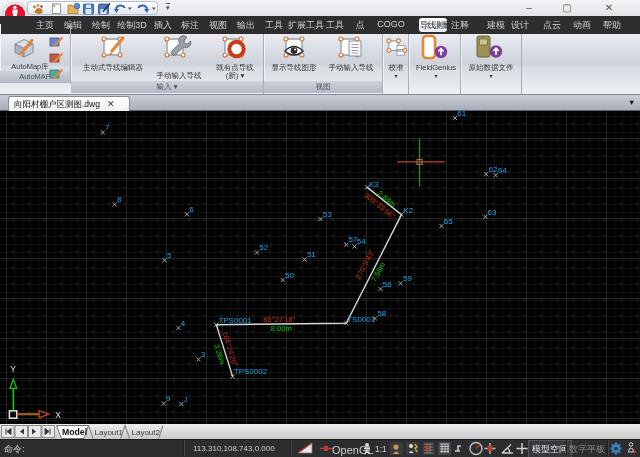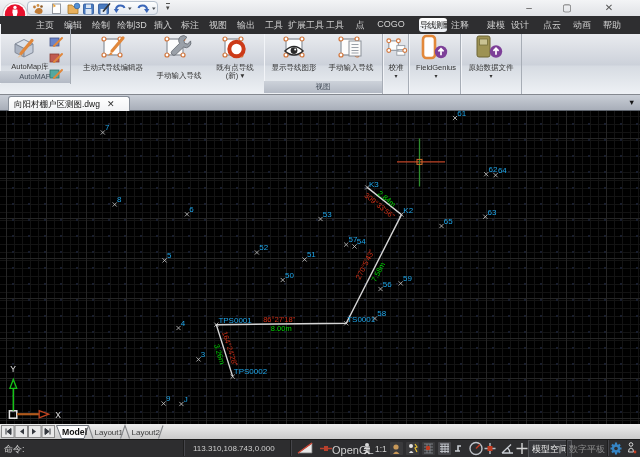--- a/index.html
+++ b/index.html
@@ -112,20 +112,23 @@
   <div class="abs mi" style="left:582px">动画</div>
   <div class="abs mi" style="left:612px">帮助</div>
   <div id="mseltab" class="abs">
       <span>导线测量</span>
     </div>
 
   <div id="ribbon" class="abs"></div>
 
   <div class="abs panel" style="left:0;top:24px;width:71px">
       <div class="plabel">AutoMAP</div>
+    </div>
+  <div class="abs panel" style="left:71px;top:34px;width:193px">
+      <div class="plabel">输入 ▾</div>
     </div>
   <div class="abs panel" style="left:264px;top:34px;width:119px">
       <div class="plabel">视图</div>
     </div>
   <div class="abs panel" style="left:383px;top:34px;width:26px"></div>
   <div class="abs panel" style="left:409px;top:34px;width:52px"></div>
   <div class="abs panel" style="left:461px;top:34px;width:61px"></div>
 
   <div class="abs blabel" style="left:30px;top:63px">AutoMap库</div>
   <div class="abs blabel" style="left:113px;top:64px">主动式导线编辑器</div>

